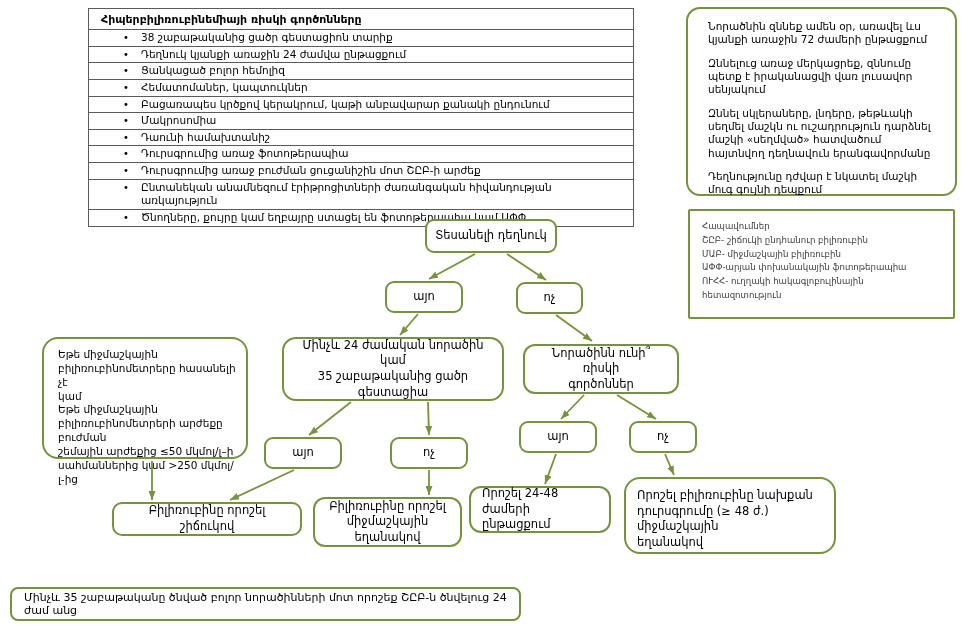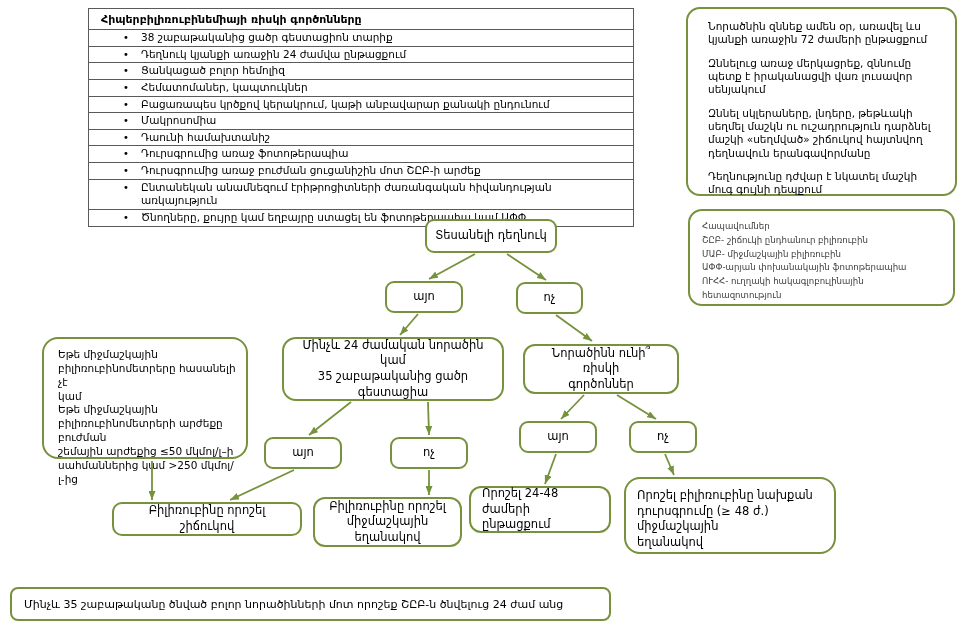--- a/index.html
+++ b/index.html
@@ -11,23 +11,23 @@
   .risk-table { position:absolute; left:88px; top:8px; width:546px; border-collapse:collapse; background:#fff; }
   .risk-table th, .risk-table td { border:1px solid #5a5a5a; }
   .risk-table th { font-size:11px; font-weight:bold; text-align:left; padding:3px 6px 3px 12px; height:21px; }
   .risk-table td { font-size:10.5px; padding:1px 6px 1px 52px; position:relative; height:15px; line-height:1.3; }
   .risk-table td::before { content:"•"; position:absolute; left:34px; top:1px; font-size:10px; }
 
   
   .gbox { position:absolute; border:2px solid #76923C; background:#fff; border-radius:14px; }
   #exam-note { left:686px; top:7px; width:271px; height:189px; padding:11px 20px; font-size:10.5px; line-height:1.27; }
   #exam-note .para { margin-bottom:10px; }
-  #abbr-box { left:688px; top:209px; width:267px; height:97px; border-radius:14px; padding:9px 12px; font-size:8.6px; line-height:1.6; color:#3d3d3d; }
+  #abbr-box { left:688px; top:209px; width:267px; height:110px; border-radius:2px; padding:9px 12px; font-size:8.6px; line-height:1.6; color:#3d3d3d; }
   #tcb-note { left:42px; top:337px; width:206px; height:122px; border-radius:16px; padding:9px 10px 0 14px; font-size:10.5px; line-height:1.32; white-space:pre-line; }
-  #bottom-note { left:10px; top:587px; width:601px; height:34px; border-radius:8px; font-size:11px; display:flex; align-items:center; padding-left:12px; }
+  #bottom-note { left:10px; top:587px; width:511px; height:34px; border-radius:8px; font-size:11px; display:flex; align-items:center; padding-left:12px; }
 
   
   .node { position:absolute; border:2px solid #76923C; border-radius:9px; background:#fff;
           display:flex; align-items:center; justify-content:center; text-align:center;
           white-space:pre-line; font-size:11.5px; line-height:1.35; padding:2px 8px; z-index:2; }
   #node-root      { left:425px; top:219px; width:132px; height:34px; }
   #node-yes1      { left:385px; top:281px; width:78px;  height:32px; }
   #node-no1       { left:516px; top:282px; width:67px;  height:32px; }
   #node-under24   { left:282px; top:337px; width:222px; height:64px; border-radius:14px; }
   #node-riskq     { left:523px; top:344px; width:156px; height:50px; border-radius:12px; }
@@ -87,21 +87,21 @@
         </tr>
       <tr>
           <td>Ծնողները, քույրը կամ եղբայրը ստացել են ֆոտոթերապիա կամ ԱՓՓ</td>
         </tr>
     </tbody>
   </table>
 
   <div class="gbox" id="exam-note">
     <div class="para">Նորածնին զննեք ամեն օր, առավել ևս կյանքի առաջին 72 ժամերի ընթացքում</div>
     <div class="para">Զննելուց առաջ մերկացրեք, զննումը պետք է իրականացվի վառ լուսավոր սենյակում</div>
-    <div class="para">Զննել սկլերաները, լնդերը, թեթևակի սեղմել մաշկն ու ուշադրություն դարձնել մաշկի «սեղմված» շիճուկով հայտնվող դեղնավուն երանգավորմանը</div>
+    <div class="para">Զննել սկլերաները, լնդերը, թեթևակի սեղմել մաշկն ու ուշադրություն դարձնել մաշկի «սեղմված» հատվածում հայտնվող դեղնավուն երանգավորմանը</div>
     <div class="para">Դեղնությունը դժվար է նկատել մաշկի մուգ գույնի դեպքում</div>
   </div>
 
   <div class="gbox" id="abbr-box">
     <div>Հապավումներ</div>
     <div>ՇԸԲ- շիճուկի ընդհանուր բիլիռուբին</div>
     <div>ՄԱԲ- միջմաշկային բիլիռուբին</div>
     <div>ԱՓՓ-արյան փոխանակային ֆոտոթերապիա</div>
     <div>ՈՒՀՀ- ուղղակի հակագլոբուլինային հետազոտություն</div>
   </div>

